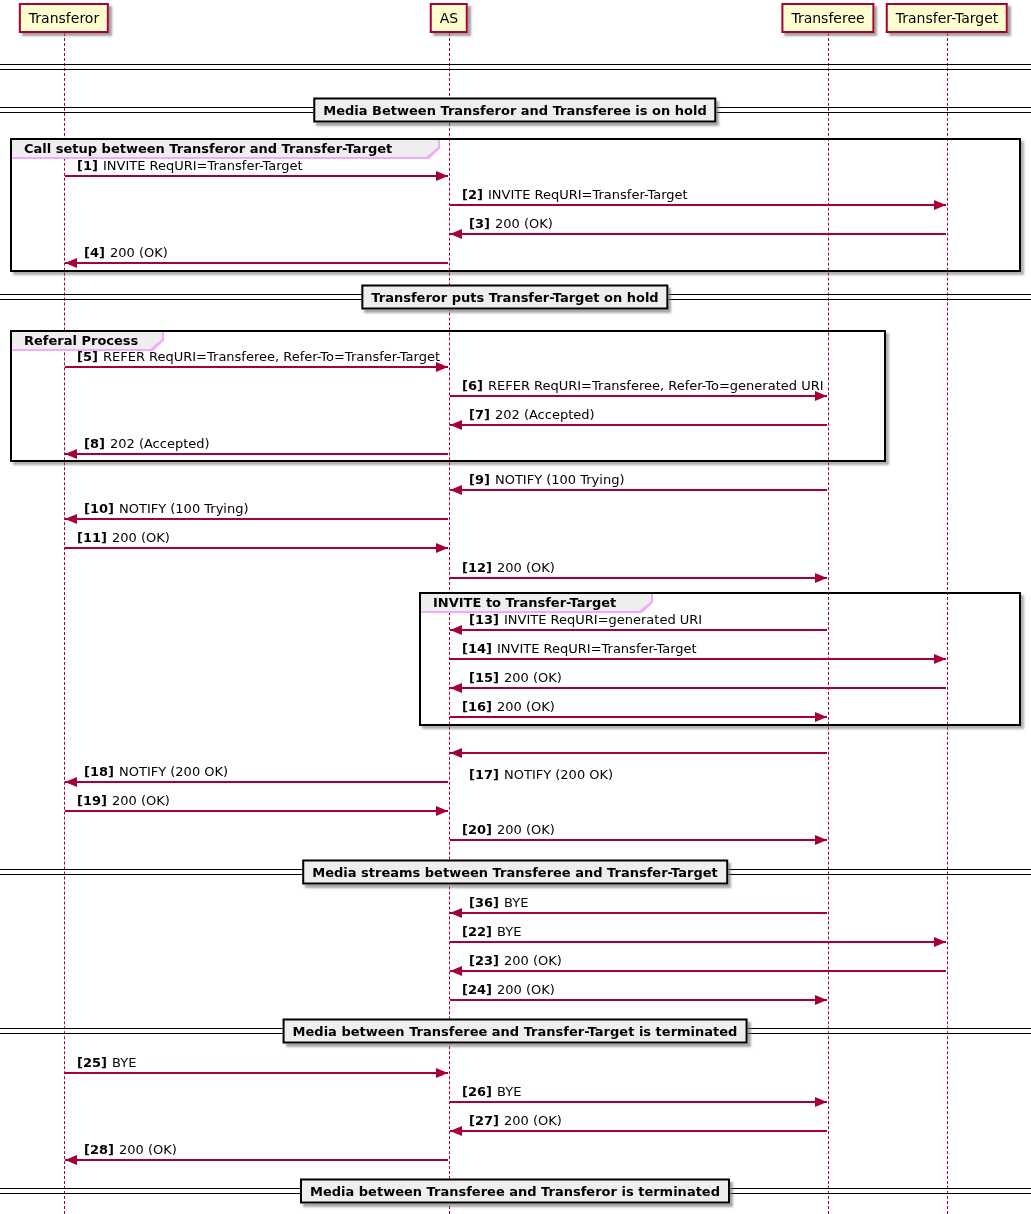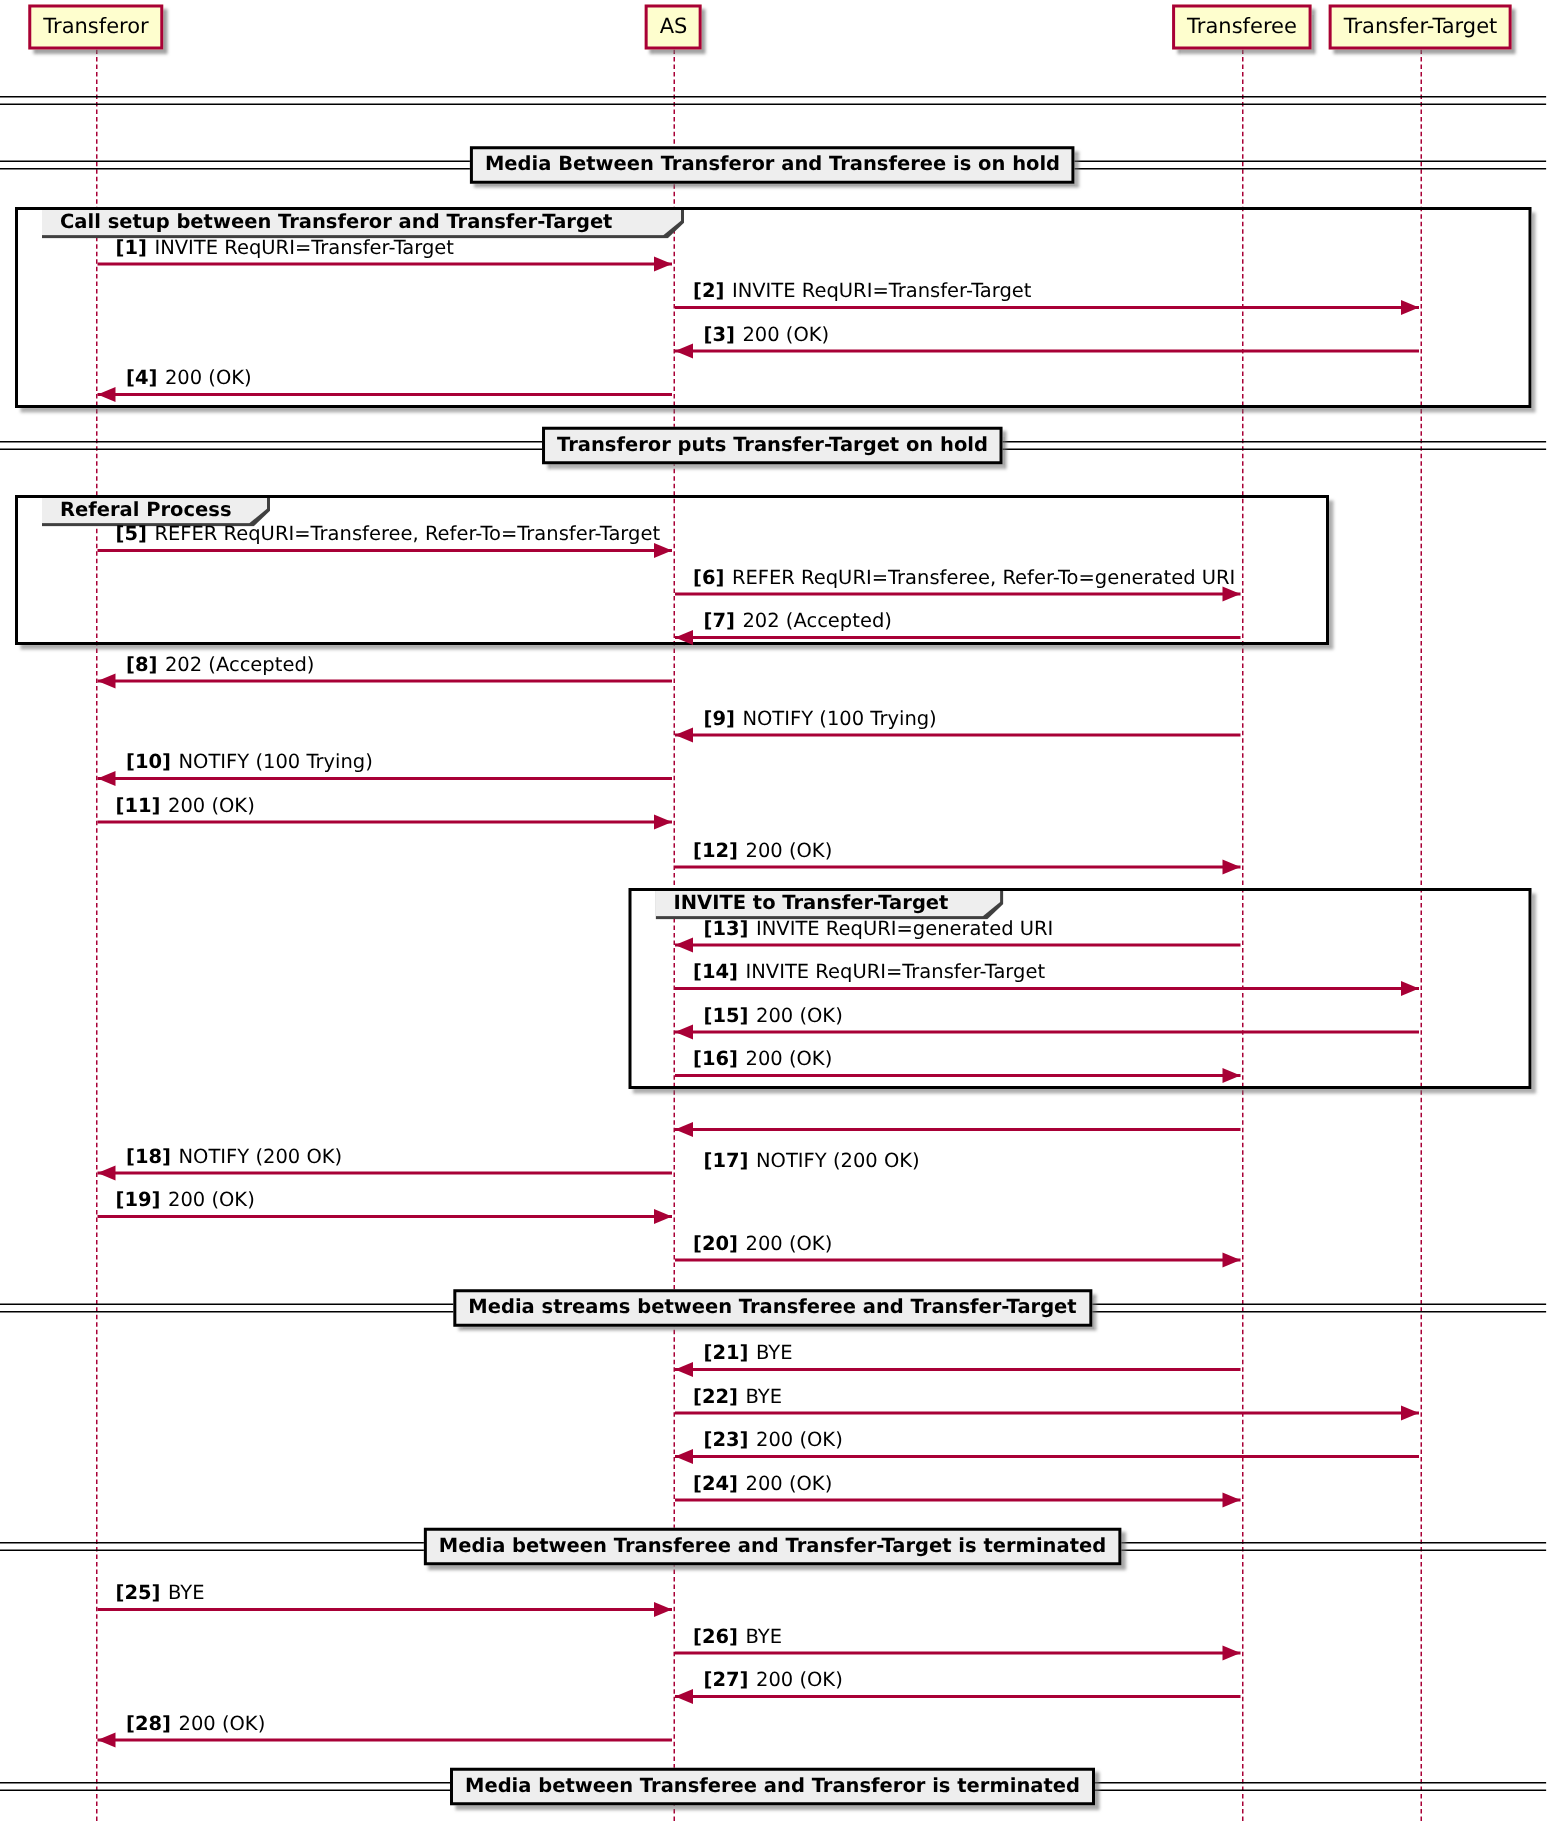--- a/index.html
+++ b/index.html
@@ -20,21 +20,21 @@
   .lifeline{
     position:absolute;top:33px;bottom:0;width:0;
     border-left:1px dashed #A80036;z-index:1;
   }
   .frame{
     position:absolute;border:2px solid #000;background:transparent;
     box-shadow:3px 3px 2px rgba(110,110,110,0.55);
     z-index:2;box-sizing:border-box;
   }
   .frame-tab{
-    position:absolute;left:16px;top:0;background:#404040;z-index:3;
+    position:absolute;left:0;top:0;background:#f0abfc;z-index:3;
     clip-path:polygon(0 0,100% 0,100% 45%,calc(100% - 11px) 100%,0 100%);
   }
   .frame-tab-inner{
     position:absolute;left:0;top:0;background:#EEEEEE;
     clip-path:polygon(0 0,100% 0,100% 42%,calc(100% - 12px) 100%,0 100%);
     font-size:13px;font-weight:bold;color:#000;white-space:nowrap;
     padding-left:12px;box-sizing:border-box;
   }
   .divider-lines{
     position:absolute;left:0;width:1031px;height:4px;
@@ -64,21 +64,21 @@
 <div id="canvas">
     <div class="lifeline" style="left: 64px;"></div>
     <div class="lifeline" style="left: 449px;"></div>
     <div class="lifeline" style="left: 828px;"></div>
     <div class="lifeline" style="left: 947px;"></div>
     <div class="frame" style="left: 10px; top: 138px; width: 1011px; height: 134px;">
       <div class="frame-tab" style="width: 428px; height: 19px;">
         <div class="frame-tab-inner" style="width: 426px; height: 17px; line-height: 17px;">Call setup between Transferor and Transfer-Target</div>
       </div>
     </div>
-    <div class="frame" style="left: 10px; top: 330px; width: 876px; height: 100px;">
+    <div class="frame" style="left: 10px; top: 330px; width: 876px; height: 132px;">
       <div class="frame-tab" style="width: 152px; height: 19px;">
         <div class="frame-tab-inner" style="width: 150px; height: 17px; line-height: 17px;">Referal Process</div>
       </div>
     </div>
     <div class="frame" style="left: 419px; top: 592px; width: 602px; height: 134px;">
       <div class="frame-tab" style="width: 232px; height: 19px;">
         <div class="frame-tab-inner" style="width: 230px; height: 17px; line-height: 17px;">INVITE to Transfer-Target</div>
       </div>
     </div>
     <div class="divider-lines" style="top: 64px;"></div>
@@ -147,21 +147,21 @@
     <div class="msg-head left" style="top: 777px; left: 65px;"></div>
     <div class="msg-label" style="left: 84px; top: 764px;"><span class="seq">[18]</span><span>NOTIFY (200 OK)</span></div>
     <div class="msg-line" style="left: 65px; width: 383px; top: 810px;"></div>
     <div class="msg-head right" style="top: 806px; left: 436px;"></div>
     <div class="msg-label" style="left: 77px; top: 793px;"><span class="seq">[19]</span><span>200 (OK)</span></div>
     <div class="msg-line" style="left: 450px; width: 377px; top: 839px;"></div>
     <div class="msg-head right" style="top: 835px; left: 815px;"></div>
     <div class="msg-label" style="left: 462px; top: 822px;"><span class="seq">[20]</span><span>200 (OK)</span></div>
     <div class="msg-line" style="left: 450px; width: 377px; top: 912px;"></div>
     <div class="msg-head left" style="top: 908px; left: 450px;"></div>
-    <div class="msg-label" style="left: 469px; top: 895px;"><span class="seq">[21]</span><span>BYE</span></div>
+    <div class="msg-label" style="left: 469px; top: 895px;"><span class="seq">[36]</span><span>BYE</span></div>
     <div class="msg-line" style="left: 450px; width: 496px; top: 941px;"></div>
     <div class="msg-head right" style="top: 937px; left: 934px;"></div>
     <div class="msg-label" style="left: 462px; top: 924px;"><span class="seq">[22]</span><span>BYE</span></div>
     <div class="msg-line" style="left: 450px; width: 496px; top: 970px;"></div>
     <div class="msg-head left" style="top: 966px; left: 450px;"></div>
     <div class="msg-label" style="left: 469px; top: 953px;"><span class="seq">[23]</span><span>200 (OK)</span></div>
     <div class="msg-line" style="left: 450px; width: 377px; top: 999px;"></div>
     <div class="msg-head right" style="top: 995px; left: 815px;"></div>
     <div class="msg-label" style="left: 462px; top: 982px;"><span class="seq">[24]</span><span>200 (OK)</span></div>
     <div class="msg-line" style="left: 65px; width: 383px; top: 1072px;"></div>

